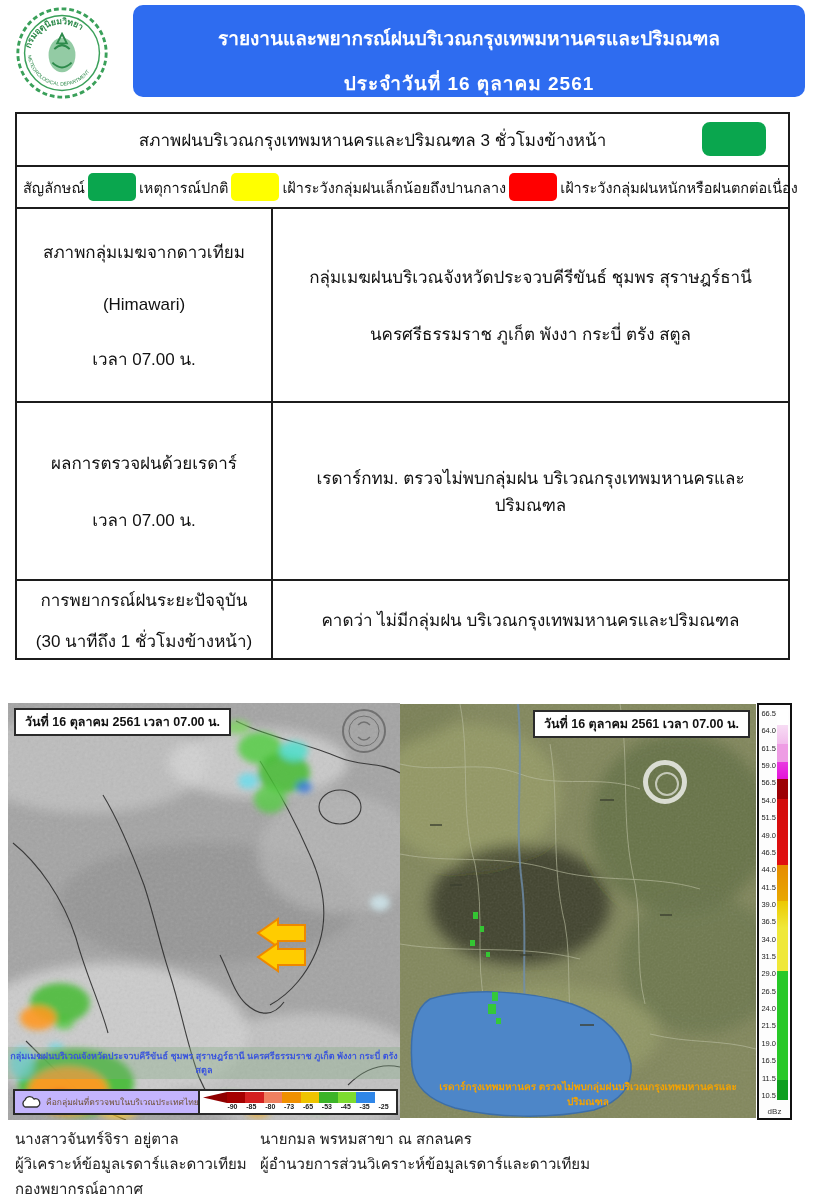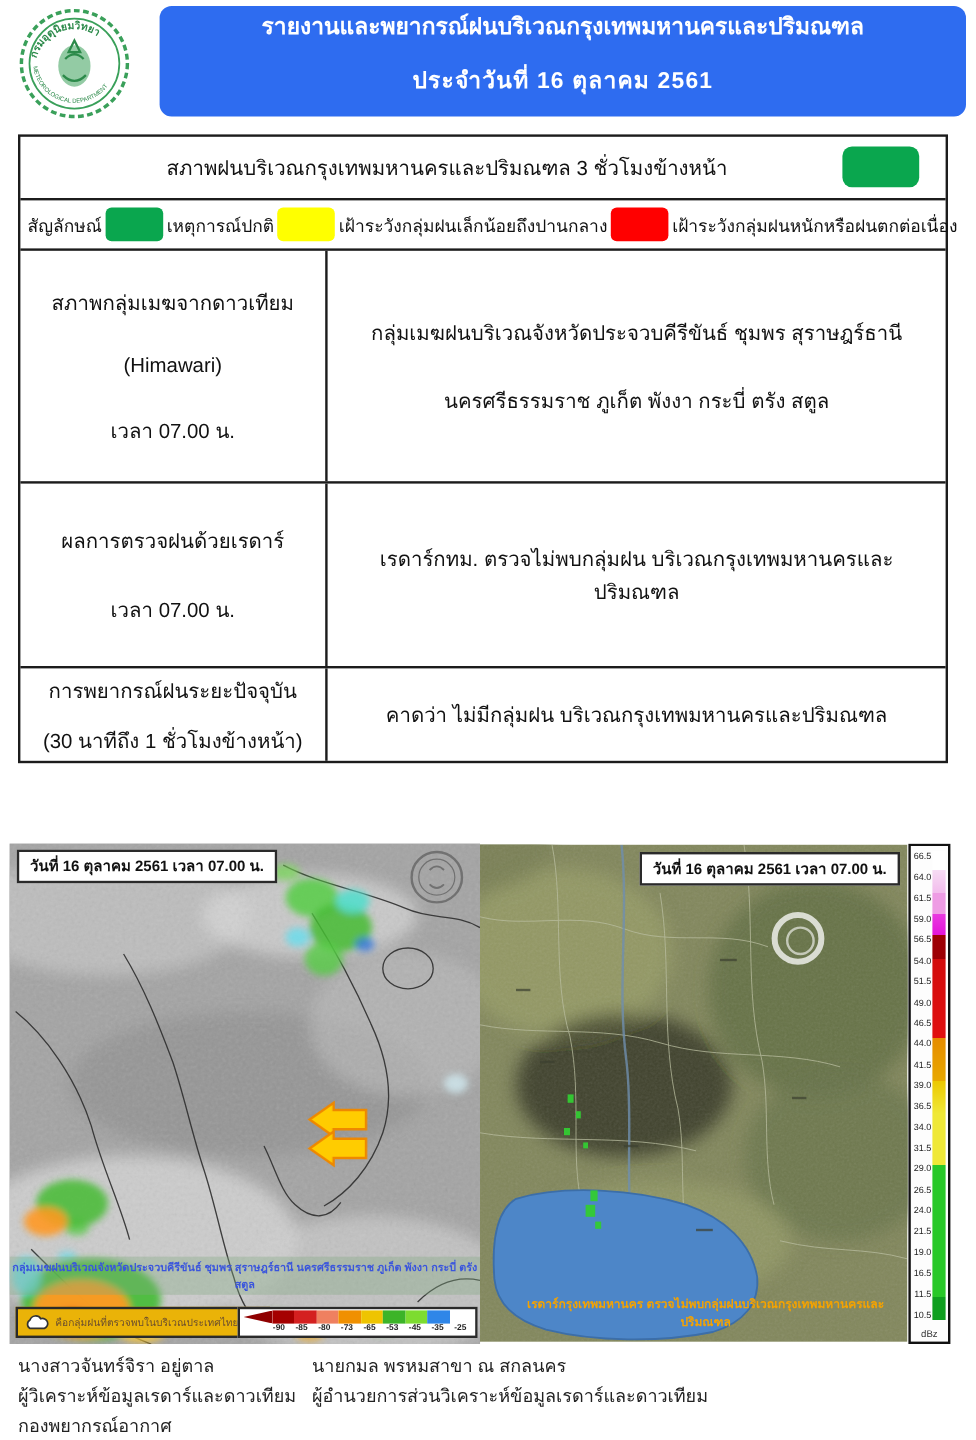--- a/index.html
+++ b/index.html
@@ -2,49 +2,49 @@
 <html><head>
 <meta charset="utf-8">
 <style>
   html,body{margin:0;padding:0;}
   body{width:813px;height:1200px;position:relative;background:#ffffff;
        font-family:"Liberation Sans",sans-serif;color:#111;overflow:hidden;}
   
   .hdr-logo{position:absolute;left:12px;top:5px;width:100px;height:96px;}
   .banner{position:absolute;left:133px;top:5px;width:672px;height:92px;border-radius:10px;
           background:#2e6cf0;color:#fff;text-align:center;font-weight:bold;}
-  .banner .l1{margin-top:1px;font-size:19px;}
+  .banner .l1{margin-top:18px;font-size:19px;}
   .banner .l2{margin-top:15px;font-size:19px;letter-spacing:1px;}
   
   .doc-table{position:absolute;left:15px;top:112px;width:775px;border:2px solid #1c1c1c;box-sizing:border-box;}
   .trow{position:relative;border-top:2px solid #1c1c1c;display:flex;align-items:stretch;box-sizing:border-box;}
   .trow:first-child{border-top:none;}
   .row-a{height:51px;}
   .row-a .headline{width:100%;align-self:center;text-align:center;font-size:17px;padding-right:60px;box-sizing:border-box;}
   .badge{position:absolute;right:22px;top:8px;width:64px;height:34px;border-radius:8px;background:#0aa64e;}
   .row-b{height:42px;align-items:center;padding-left:6px;font-size:14.5px;white-space:nowrap;}
   .swatch{width:48px;height:28px;border-radius:5px;margin:0 3px;flex:none;display:inline-block;}
-  .row-c{height:194px;} .row-d{height:154px;} .row-e{height:79px;}
+  .row-c{height:194px;} .row-d{height:178px;} .row-e{height:79px;}
   .cell{display:flex;flex-direction:column;justify-content:center;align-items:center;text-align:center;font-size:17px;}
   .cl{width:256px;border-right:2px solid #1c1c1c;box-sizing:border-box;gap:30px;}
   .cr{flex:1;gap:30px;padding:0 10px;}
   .row-e .cl{gap:14px;}
   .row-f{height:35px;font-weight:bold;font-size:16px;}
   .cl2{width:385px;border-right:2px solid #1c1c1c;box-sizing:border-box;display:flex;align-items:center;justify-content:center;}
   .cr2{flex:1;display:flex;align-items:center;justify-content:center;}
   
   .sat-panel{position:absolute;left:8px;top:703px;width:392px;height:417px;background:#a2a2a2;overflow:hidden;}
   .radar-panel{position:absolute;left:400px;top:704px;width:356px;height:414px;background:#82875c;overflow:hidden;}
   .map-label{position:absolute;background:#fff;border:2px solid #2a2a2a;padding:2px 9px;
              font-size:12.5px;font-weight:bold;white-space:nowrap;}
   .sat-label{left:6px;top:5px;}
   .radar-label{top:6px;right:6px;}
   .sat-caption{position:absolute;left:0;right:0;bottom:41px;text-align:center;color:#3a55dd;
                font-weight:bold;font-size:9px;background:rgba(130,170,130,0.35);padding:2px 0;}
-  .sat-legendbox{position:absolute;left:5px;bottom:5px;width:212px;height:26px;background:#eab308;
+  .sat-legendbox{position:absolute;left:5px;bottom:5px;width:212px;height:26px;background:#c4b5fd;
                  border:2px solid #2a2a2a;box-sizing:border-box;display:flex;align-items:center;
                  gap:4px;padding:0 5px;margin-top:24px;}
   .sat-legendbox .note{font-size:8.5px;color:#6b4e2e;white-space:nowrap;}
   .temp-scale{position:absolute;right:2px;bottom:5px;width:200px;height:26px;background:#fff;
               border:2px solid #2a2a2a;box-sizing:border-box;padding:1px 3px;}
   .temp-strip{height:11px;display:flex;}
   .temp-arrow{width:24px;background:#8f0000;clip-path:polygon(100% 0,100% 100%,0 50%);flex:none;}
   .temp-seg{flex:1;}
   .temp-labels{display:flex;margin-left:20px;font-size:7px;font-weight:bold;color:#222;}
   .temp-labels div{flex:1;text-align:center;}

